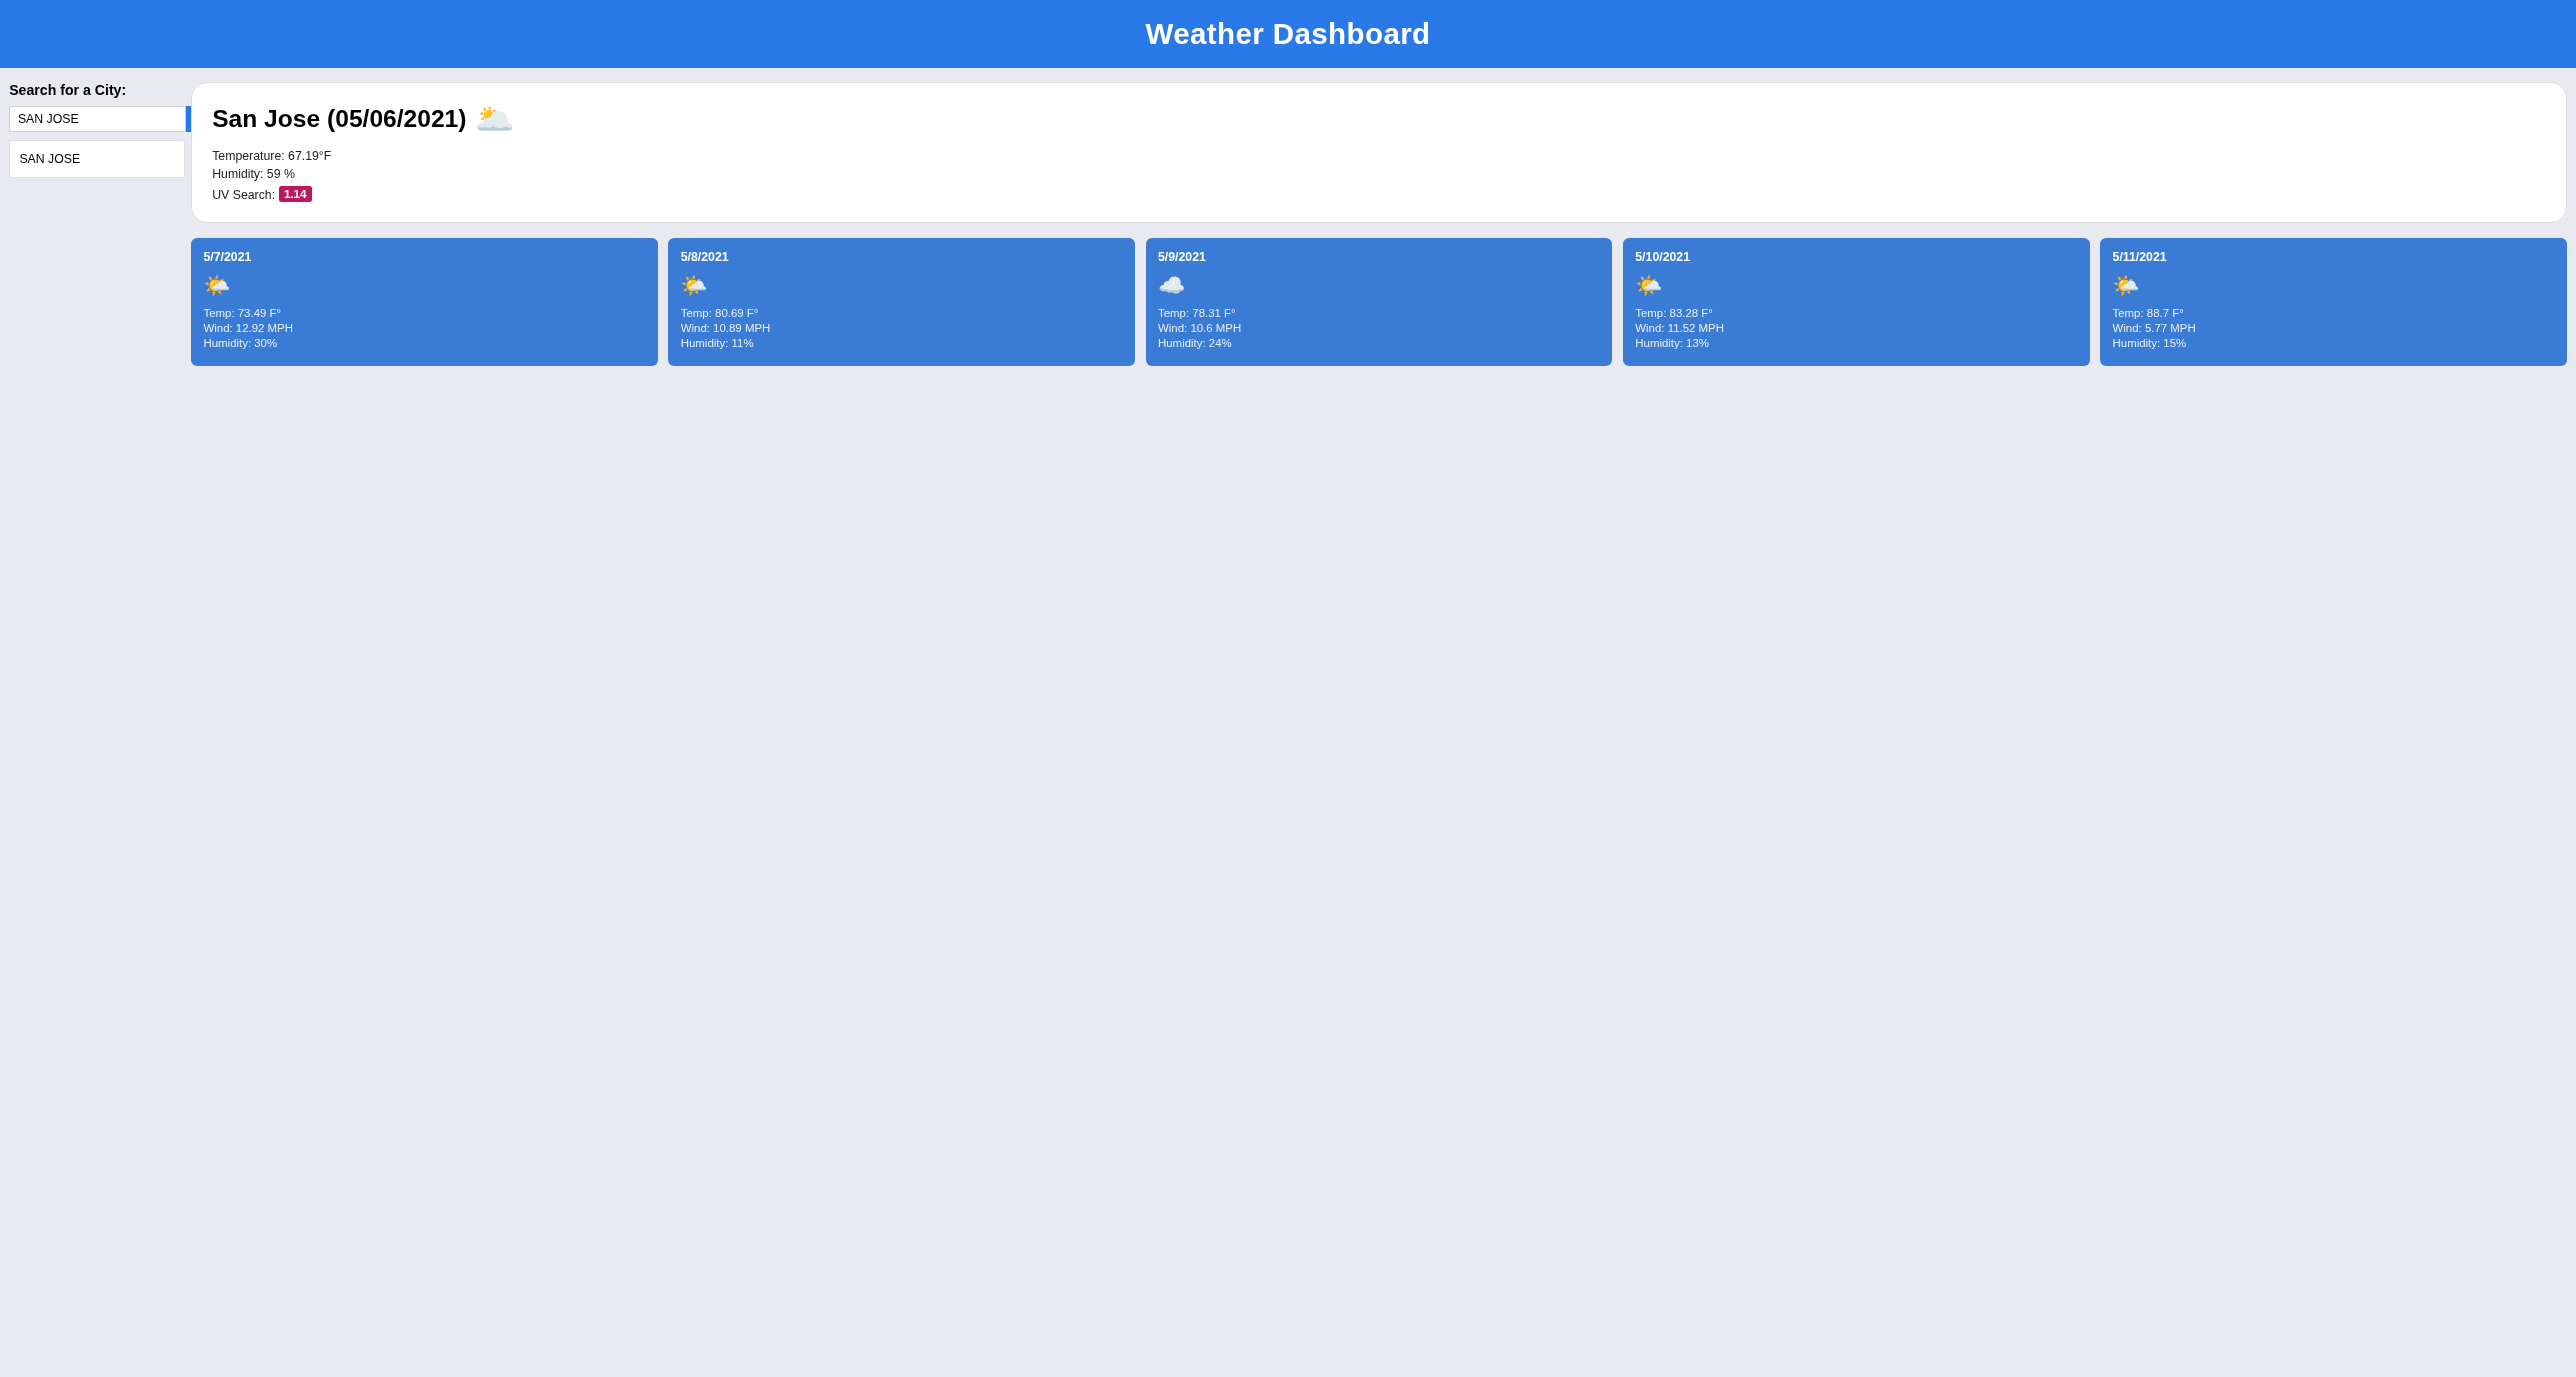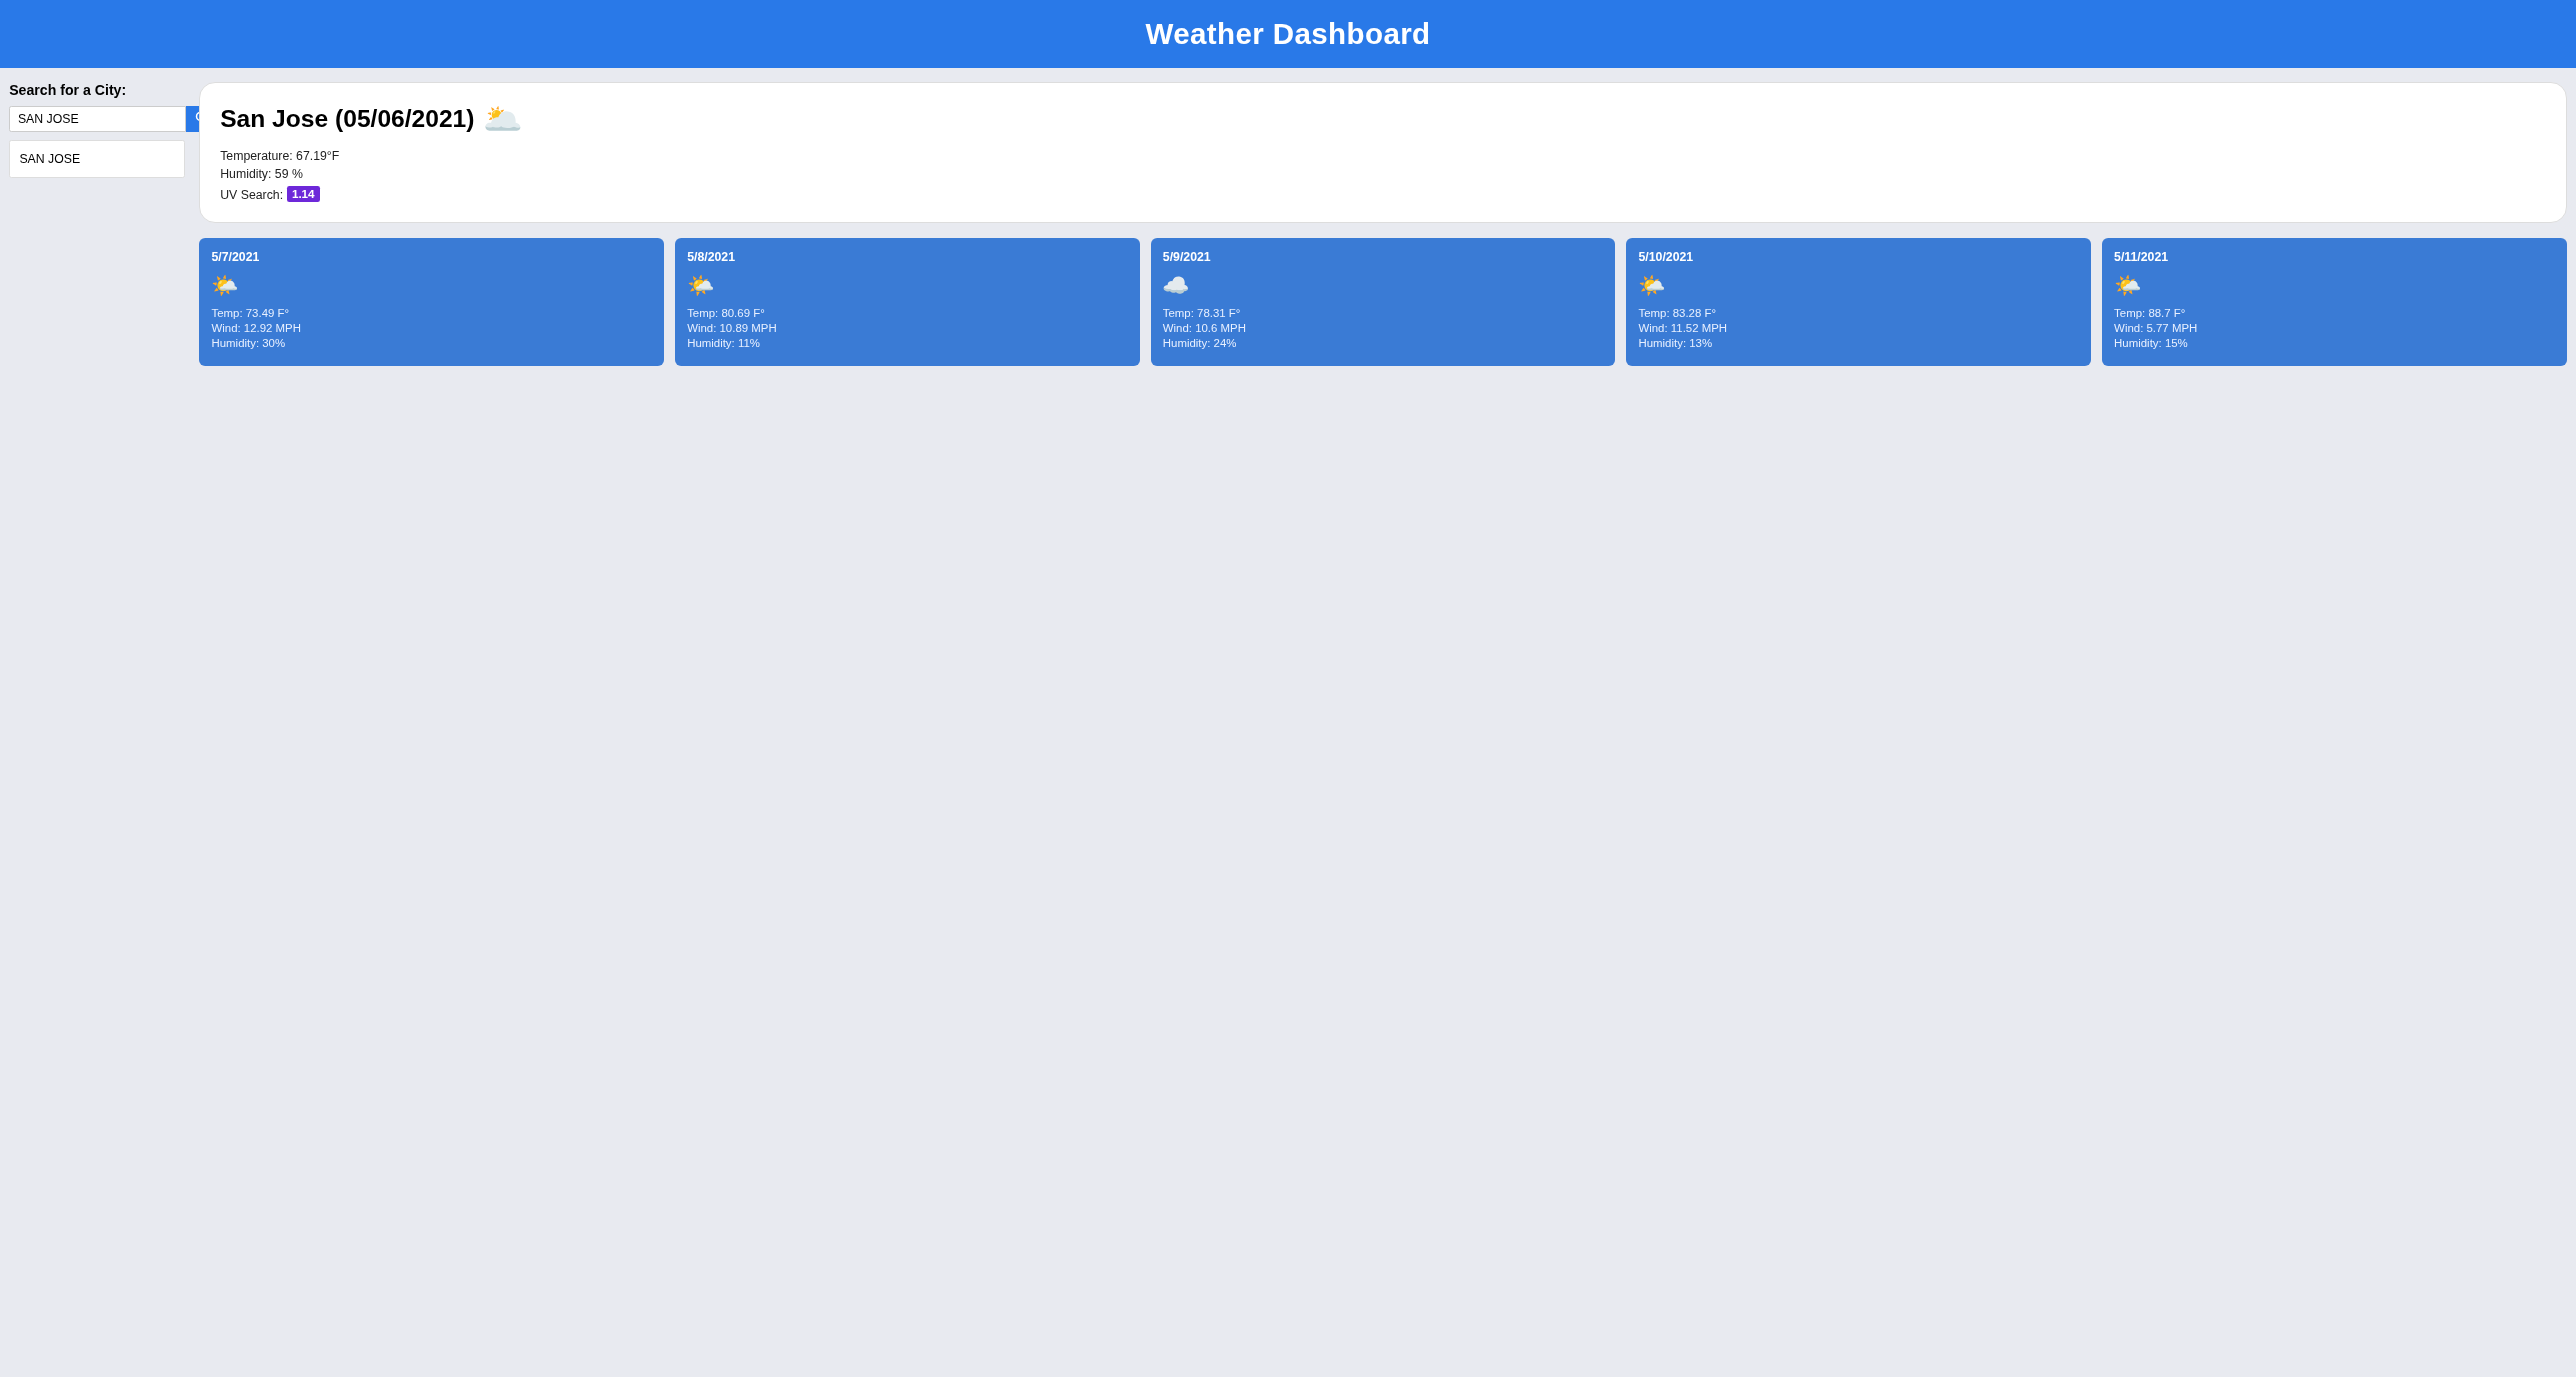--- a/index.html
+++ b/index.html
@@ -20,21 +20,21 @@
       font-size: 2.4em;
       font-weight: bold;
       letter-spacing: 0.4px;
     }
 
     
     #main {
       display: flex;
       flex-direction: row;
       padding: 14px 9.2px 14px 9.2px;
-      gap: 14px;
+      gap: 6px;
       align-items: flex-start;
     }
 
     
     #sidebar {
       width: 176px;
       flex-shrink: 0;
     }
     #search-label {
       font-size: 1.15em;
@@ -104,21 +104,21 @@
     .weather-icon-cloud {
       font-size: 1.3em;
     }
     .weather-detail {
       font-size: 1em;
       color: #222;
       margin-bottom: 4.6px;
     }
     .uv-badge {
       display: inline-block;
-      background-color: #6d28d9;
+      background-color: #be185d;
       color: white;
       padding: 1.5px 5.4px;
       border-radius: 2.3px;
       font-size: 0.95em;
       font-weight: bold;
     }
 
     
     #forecast-section { }
     #forecast-title {

